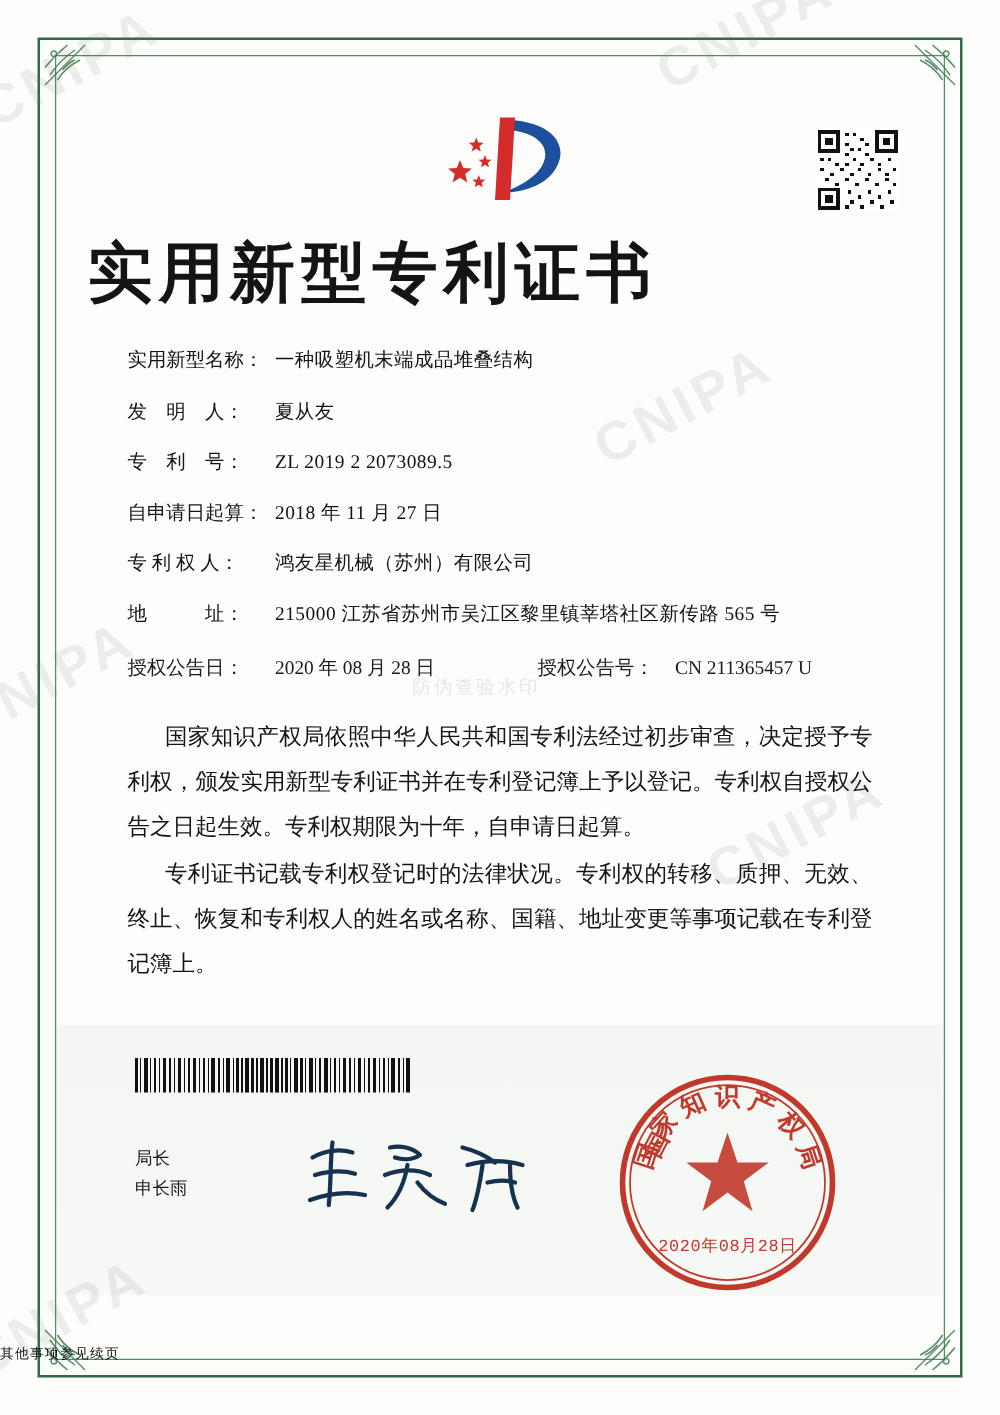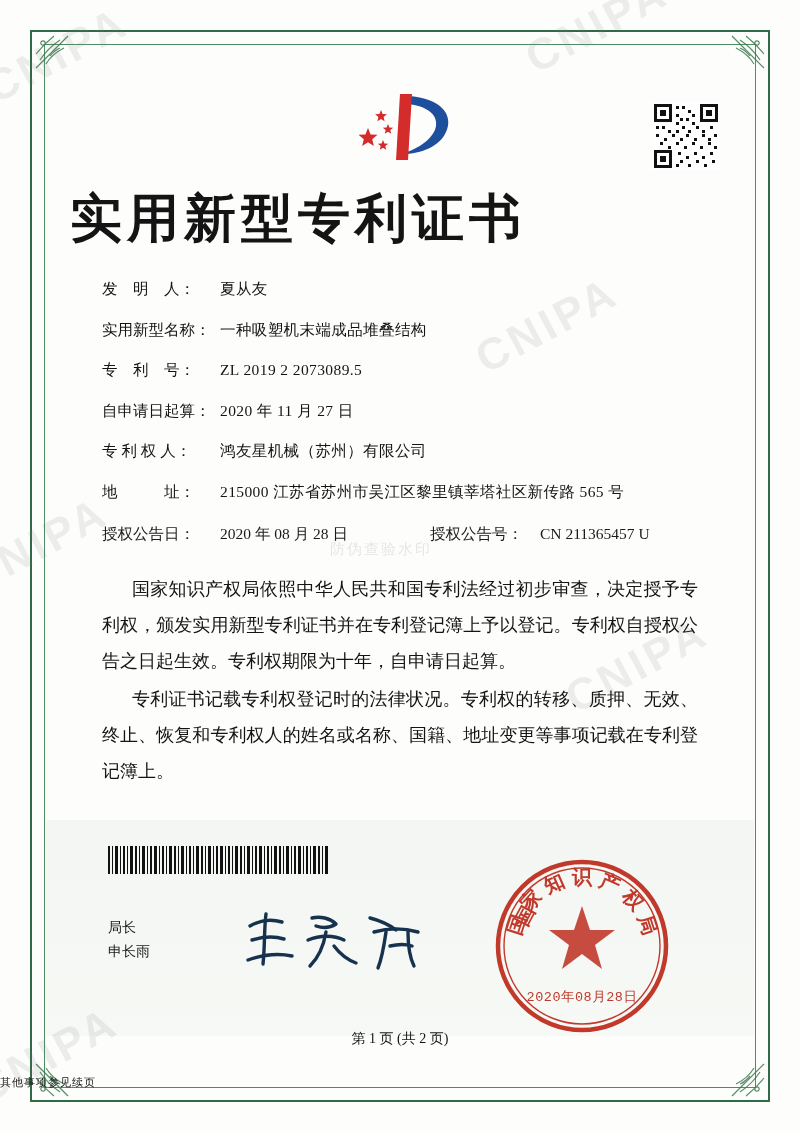--- a/index.html
+++ b/index.html
@@ -397,34 +397,34 @@
               <rect x="24" y="62" width="3" height="3"></rect>
           </g>
         </svg>
       </div>
     </div>
 
     <div class="title">实用新型专利证书</div>
 
     <div class="fields">
       <div class="field">
+        <div class="f-label">实用新型名称：</div>
+        <div class="f-value">一种吸塑机末端成品堆叠结构</div>
+      </div>
+      <div class="field">
         <div class="f-label">发　明　人：</div>
         <div class="f-value">夏从友</div>
-      </div>
-      <div class="field">
-        <div class="f-label">实用新型名称：</div>
-        <div class="f-value">一种吸塑机末端成品堆叠结构</div>
       </div>
       <div class="field">
         <div class="f-label">专　利　号：</div>
         <div class="f-value">ZL 2019 2 2073089.5</div>
       </div>
       <div class="field">
         <div class="f-label">自申请日起算：</div>
-        <div class="f-value">2020 年 11 月 27 日</div>
+        <div class="f-value">2018 年 11 月 27 日</div>
       </div>
       <div class="field">
         <div class="f-label">专 利 权 人：</div>
         <div class="f-value">鸿友星机械（苏州）有限公司</div>
       </div>
       <div class="field">
         <div class="f-label">地　　　址：</div>
         <div class="f-value">215000 江苏省苏州市吴江区黎里镇莘塔社区新传路 565 号</div>
       </div>
 
@@ -551,16 +551,15 @@
           <text transform="rotate(0,88,88)" x="88" y="26">识</text>
           <text transform="rotate(24,88,88)" x="88" y="26">产</text>
           <text transform="rotate(48,88,88)" x="88" y="26">权</text>
           <text transform="rotate(72,88,88)" x="88" y="26">局</text>
         </g>
       </svg>
     </div>
     <div class="seal-date">2020年08月28日</div>
   </div>
 
-  <div class="page-num">第 1 页 (共 2 页)</div>
   <div class="footer-note">其他事项参见续页</div>
 
 </div>
 
 </body></html>

